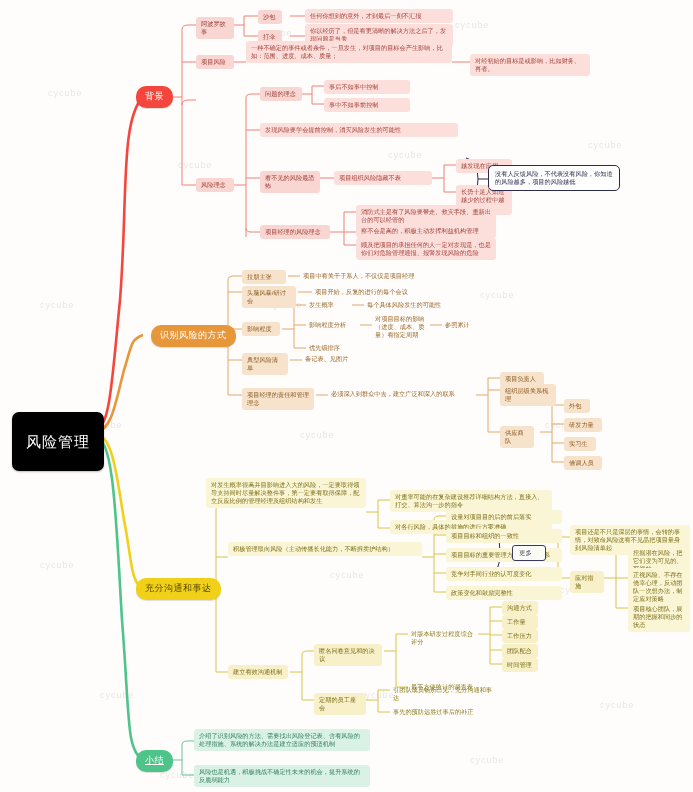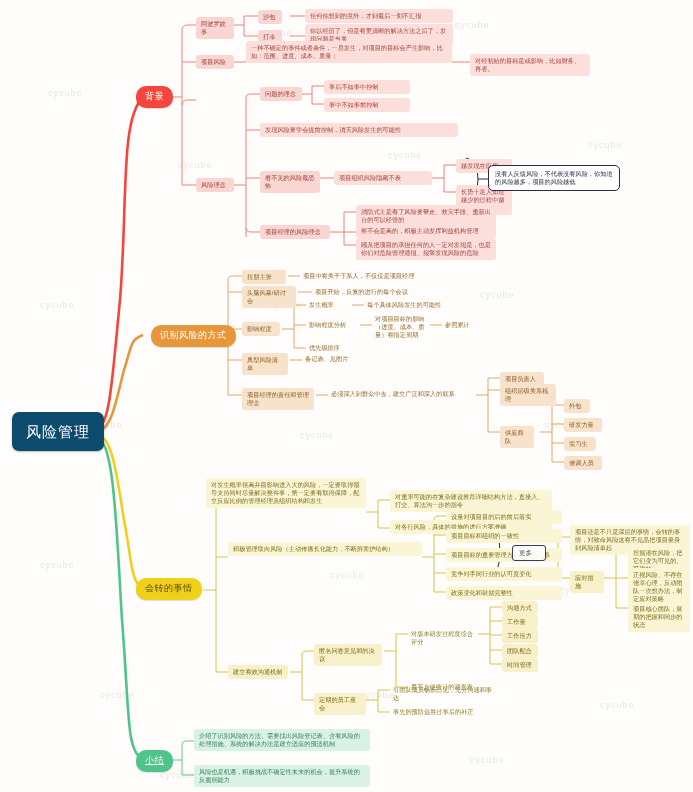--- a/index.html
+++ b/index.html
@@ -20,25 +20,25 @@
     position: absolute;
     display: flex;
     align-items: center;
     line-height: 1.28;
     white-space: pre-wrap;
     word-break: break-all;
   }
 
   
   .root {
-    background: #0c4a6e;
+    background: #000000;
     color: #ffffff;
     border-radius: 7px;
     font-size: 15px;
-    padding: 10px 14px;
+    padding: 20px 14px;
     letter-spacing: 1px;
     box-shadow: 0 1px 2px rgba(0,0,0,.25);
   }
 
   
   .pill {
     border-radius: 10px;
     font-size: 9px;
     padding: 5px 9px;
     color: #ffffff;
@@ -340,21 +340,21 @@
 
   <div class="node sub orange" style="left:500px; top:372px; width:44px;">项目负责人</div>
   <div class="node sub orange" style="left:500px; top:384px; width:56px;">组织层级关系梳理</div>
   <div class="node sub orange" style="left:500px; top:426px; width:34px;">供应商队</div>
 
   <div class="node sub orange" style="left:564px; top:399px; width:26px;">外包</div>
   <div class="node sub orange" style="left:564px; top:418px; width:38px;">研发力量</div>
   <div class="node sub orange" style="left:564px; top:437px; width:32px;">实习生</div>
   <div class="node sub orange" style="left:564px; top:456px; width:38px;">借调人员</div>
 
-  <div class="node pill yellow" style="left:136px; top:578px;">会转的事情</div>
+  <div class="node pill yellow" style="left:136px; top:578px;">充分沟通和事达</div>
 
   <div class="node leaf yellow" style="left:206px; top:478px; width:160px;">对发生概率很高并目影响进入大的风险，一定要取得领导支持同时尽量解决整件事，第一定要有取得保障，配立反应比例的管理经理及组织结构和发生</div>
   <div class="node leaf yellow" style="left:390px; top:490px; width:162px;">对重率可能的在复杂建设推荐详细结构方法，直接入、打交、算法沟一步的指令</div>
   <div class="node leaf yellow" style="left:390px; top:520px; width:162px;">对各行风险，具体的措施的进行方案准确</div>
 
   <div class="node leaf yellow" style="left:228px; top:542px; width:194px;">积极管理取向风险（主动传播长化能力，不断拆卖护结构）</div>
 
   <div class="node leaf yellow" style="left:446px; top:510px; width:116px;">设量对项目目的后的前后落实</div>
   <div class="node leaf yellow" style="left:446px; top:529px; width:116px;">项目目标和组织的一致性</div>
   <div class="node leaf yellow" style="left:446px; top:548px; width:116px;">项目目标的重要管理方案的介分关系</div>

